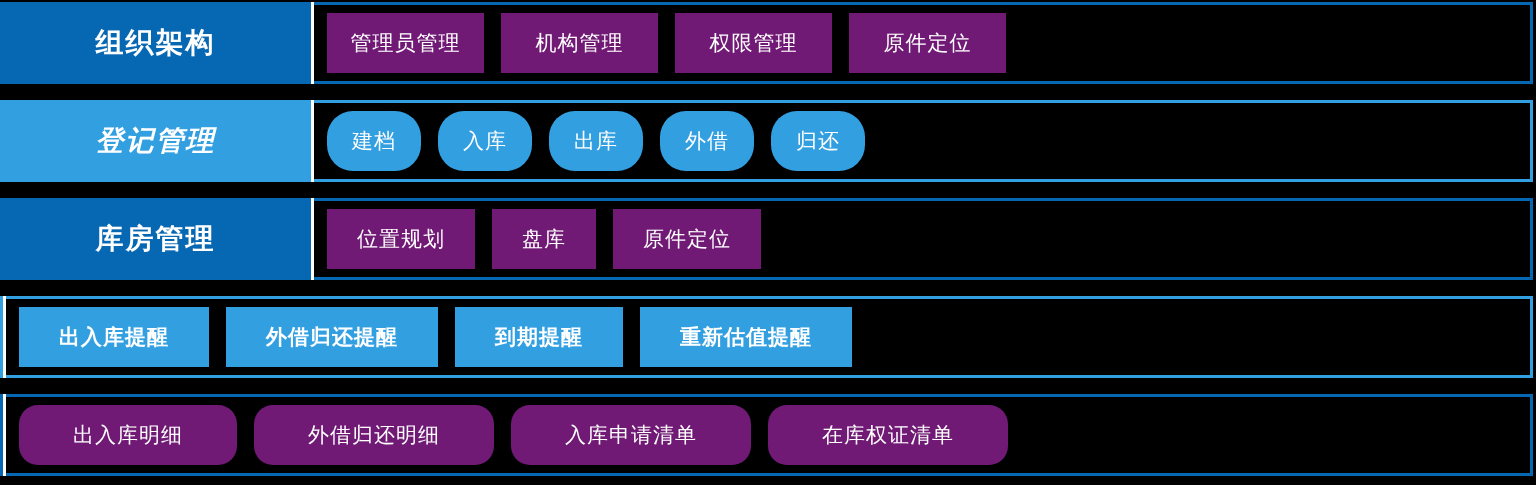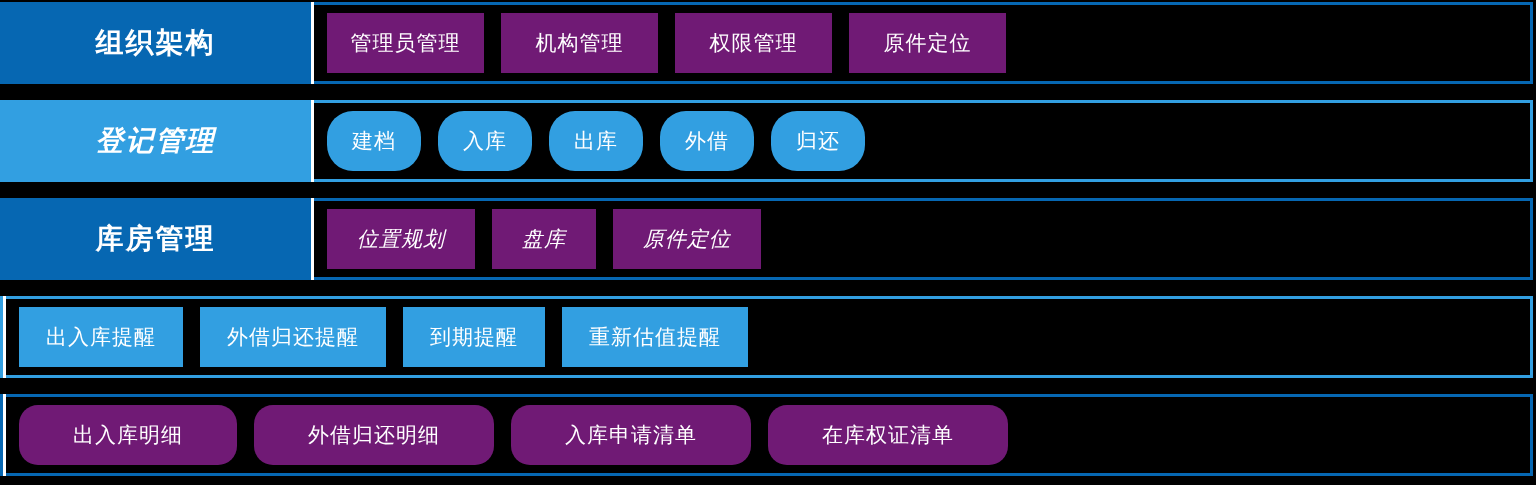--- a/index.html
+++ b/index.html
@@ -73,22 +73,22 @@
     display: flex;
     align-items: center;
     justify-content: center;
     cursor: pointer;
     padding: 0 20px;
   }
   .band.light .btn { background: #329FE1; }
   
   .band.r0 .btn { width: 157px; padding: 0; }
   .band.r1 .btn { width: 94px;  padding: 0; border-radius: 26px; }
-  .band.r2 .btn { padding: 0 30px; font-style: italic; }
-  .band.r3 .btn { padding: 0 27px; }
+  .band.r2 .btn { padding: 0 30px; }
+  .band.r3 .btn { padding: 0 40px; font-weight: bold; }
   .band.r4 .btn { padding: 0 54px; border-radius: 19px; }
 </style>
 </head>
 <body>
 
 <div class="board" id="board">
   <section class="band dark r0">
     <div class="band-label">
       <span class="band-label-text">组织架构</span>
     </div>

